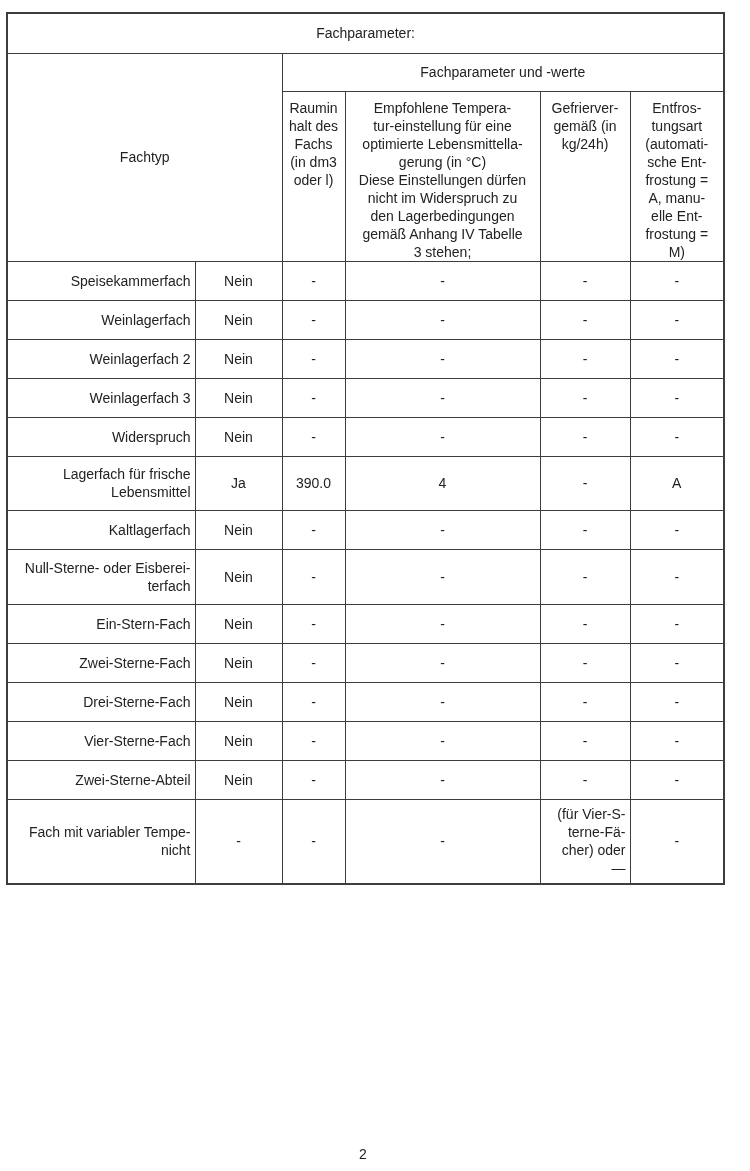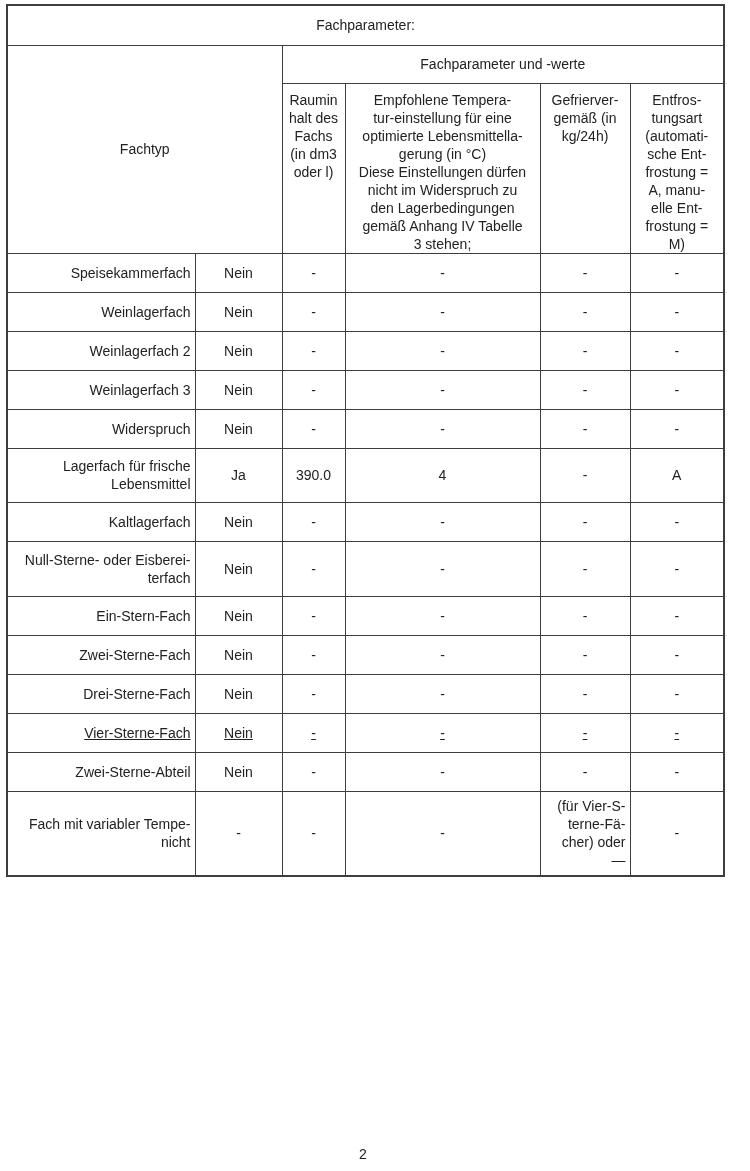--- a/index.html
+++ b/index.html
@@ -11,21 +11,21 @@
     height: 1171px;
     background: #ffffff;
     position: relative;
     font-family: "Liberation Sans", "DejaVu Sans", sans-serif;
     color: #222222;
     overflow: hidden;
   }
   table.fach-table {
     position: absolute;
     left: 6px;
-    top: 4px;
+    top: 12px;
     width: 717px;
     border-collapse: collapse;
     table-layout: fixed;
     border: 2px solid #3d3d3d;
   }
   .fach-table th, .fach-table td {
     border: 1.5px solid #3d3d3d;
     font-size: 14px;
     line-height: 18px;
     font-weight: normal;
@@ -210,21 +210,21 @@
         <td>-</td>
       </tr>
       <tr style="height: 39px; margin-top: 48px;">
         <td class="c-left c-pre">Drei-Sterne-Fach</td>
         <td>Nein</td>
         <td>-</td>
         <td>-</td>
         <td>-</td>
         <td>-</td>
       </tr>
-      <tr style="height: 39px; text-decoration: underline;">
+      <tr style="height: 39px;">
         <td class="c-left c-pre">Vier-Sterne-Fach</td>
         <td>Nein</td>
         <td>-</td>
         <td>-</td>
         <td>-</td>
         <td>-</td>
       </tr>
       <tr style="height: 39px;">
         <td class="c-left c-pre">Zwei-Sterne-Abteil</td>
         <td>Nein</td>

